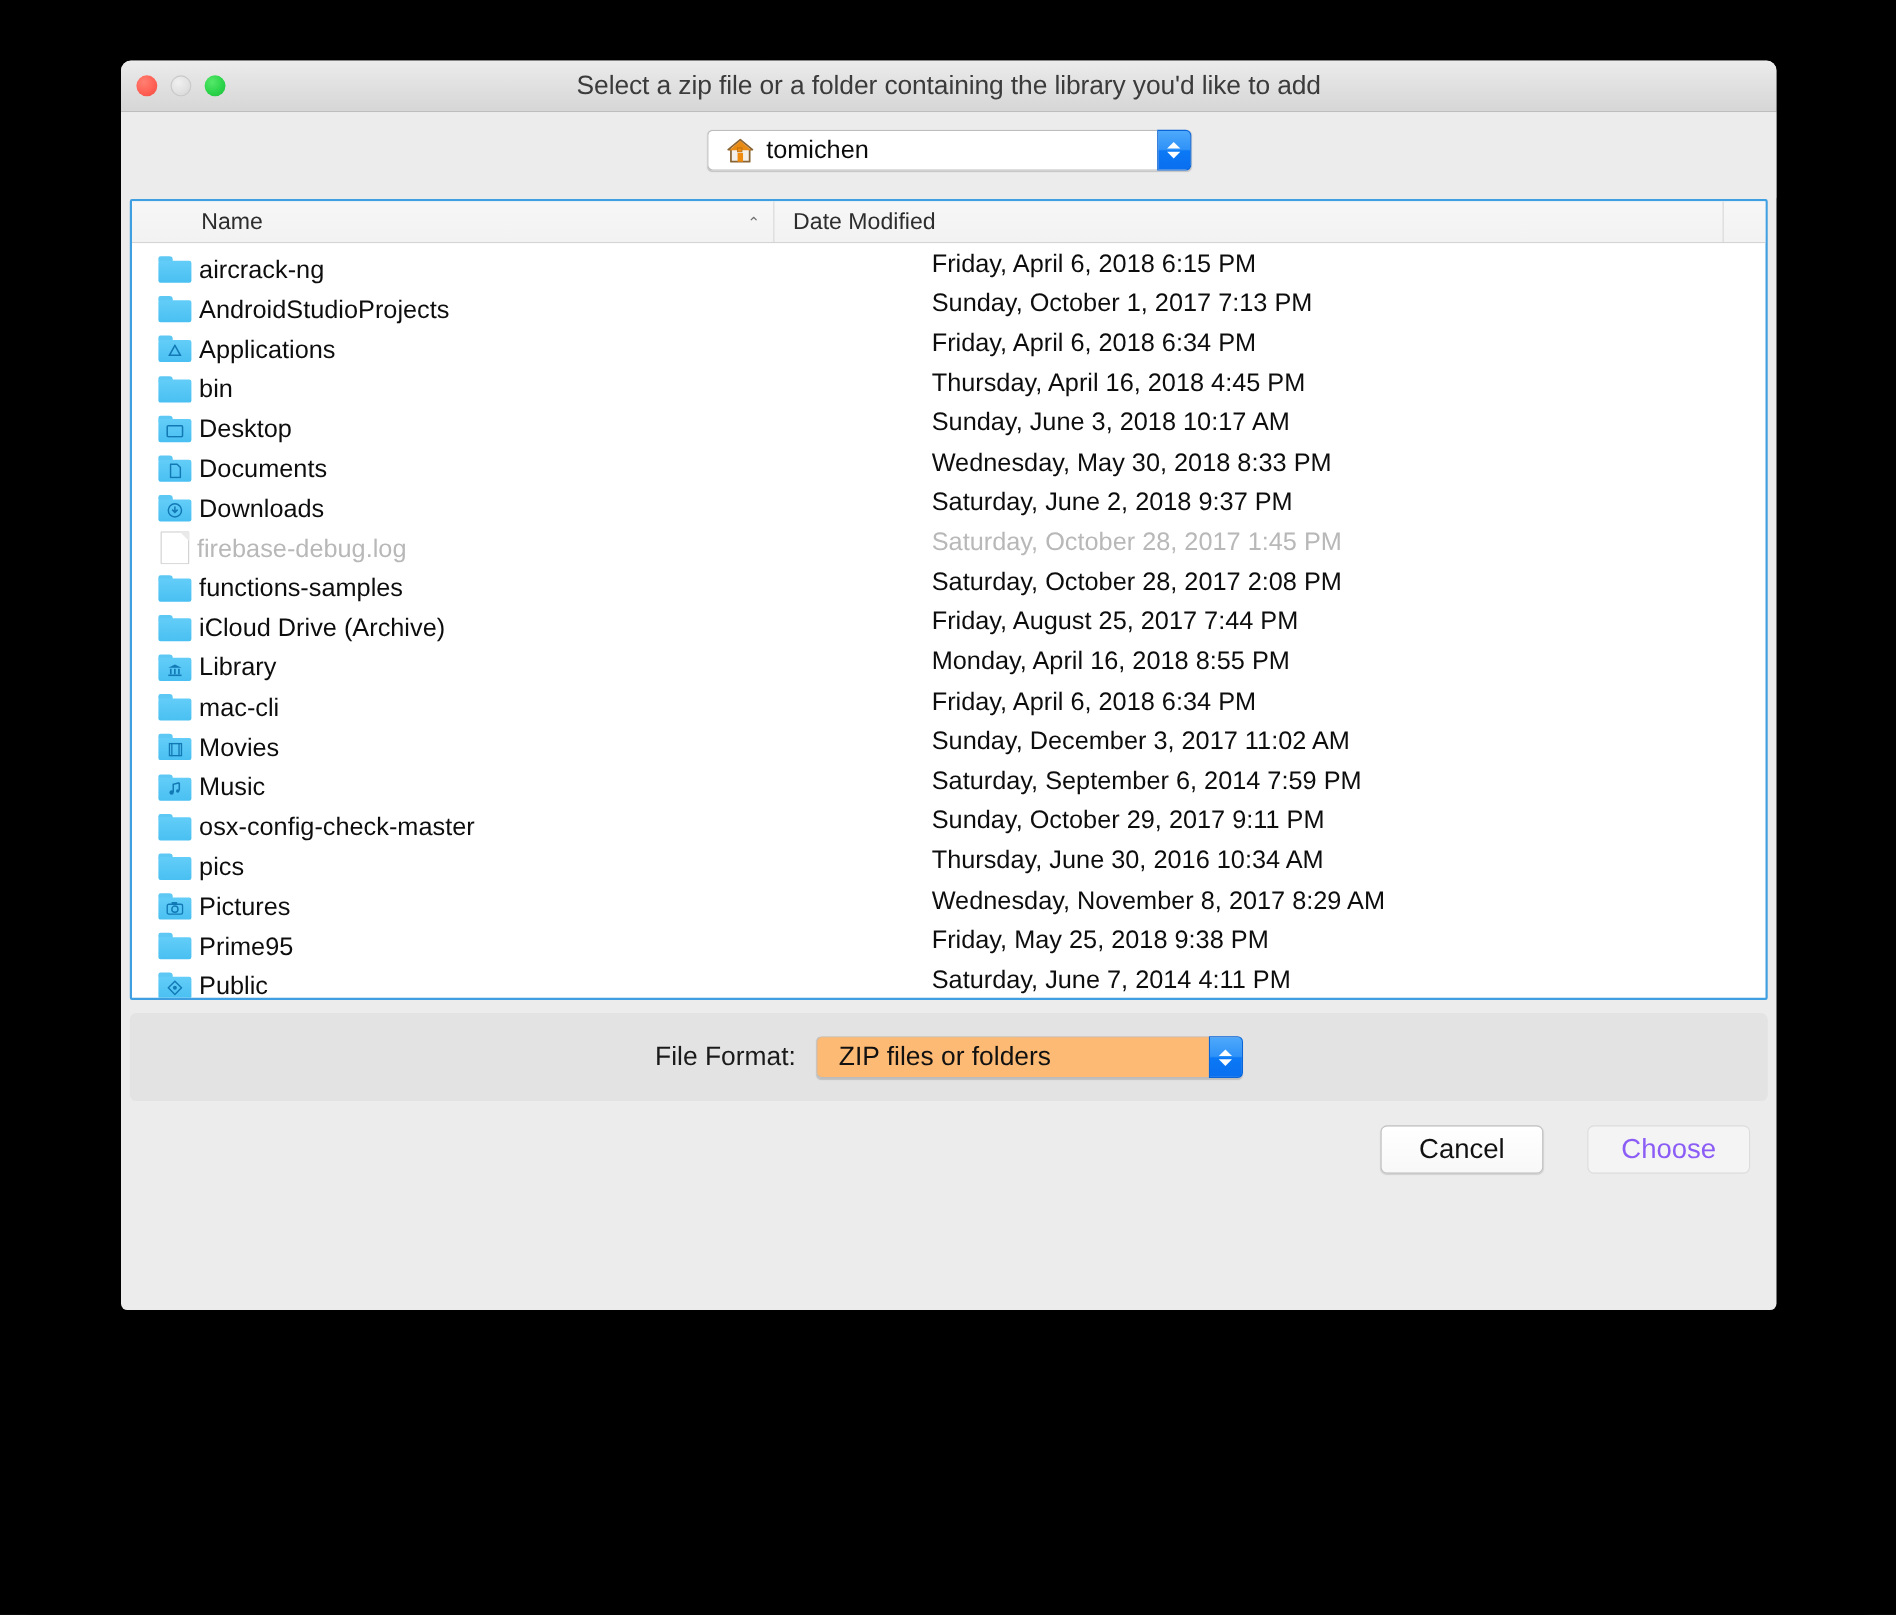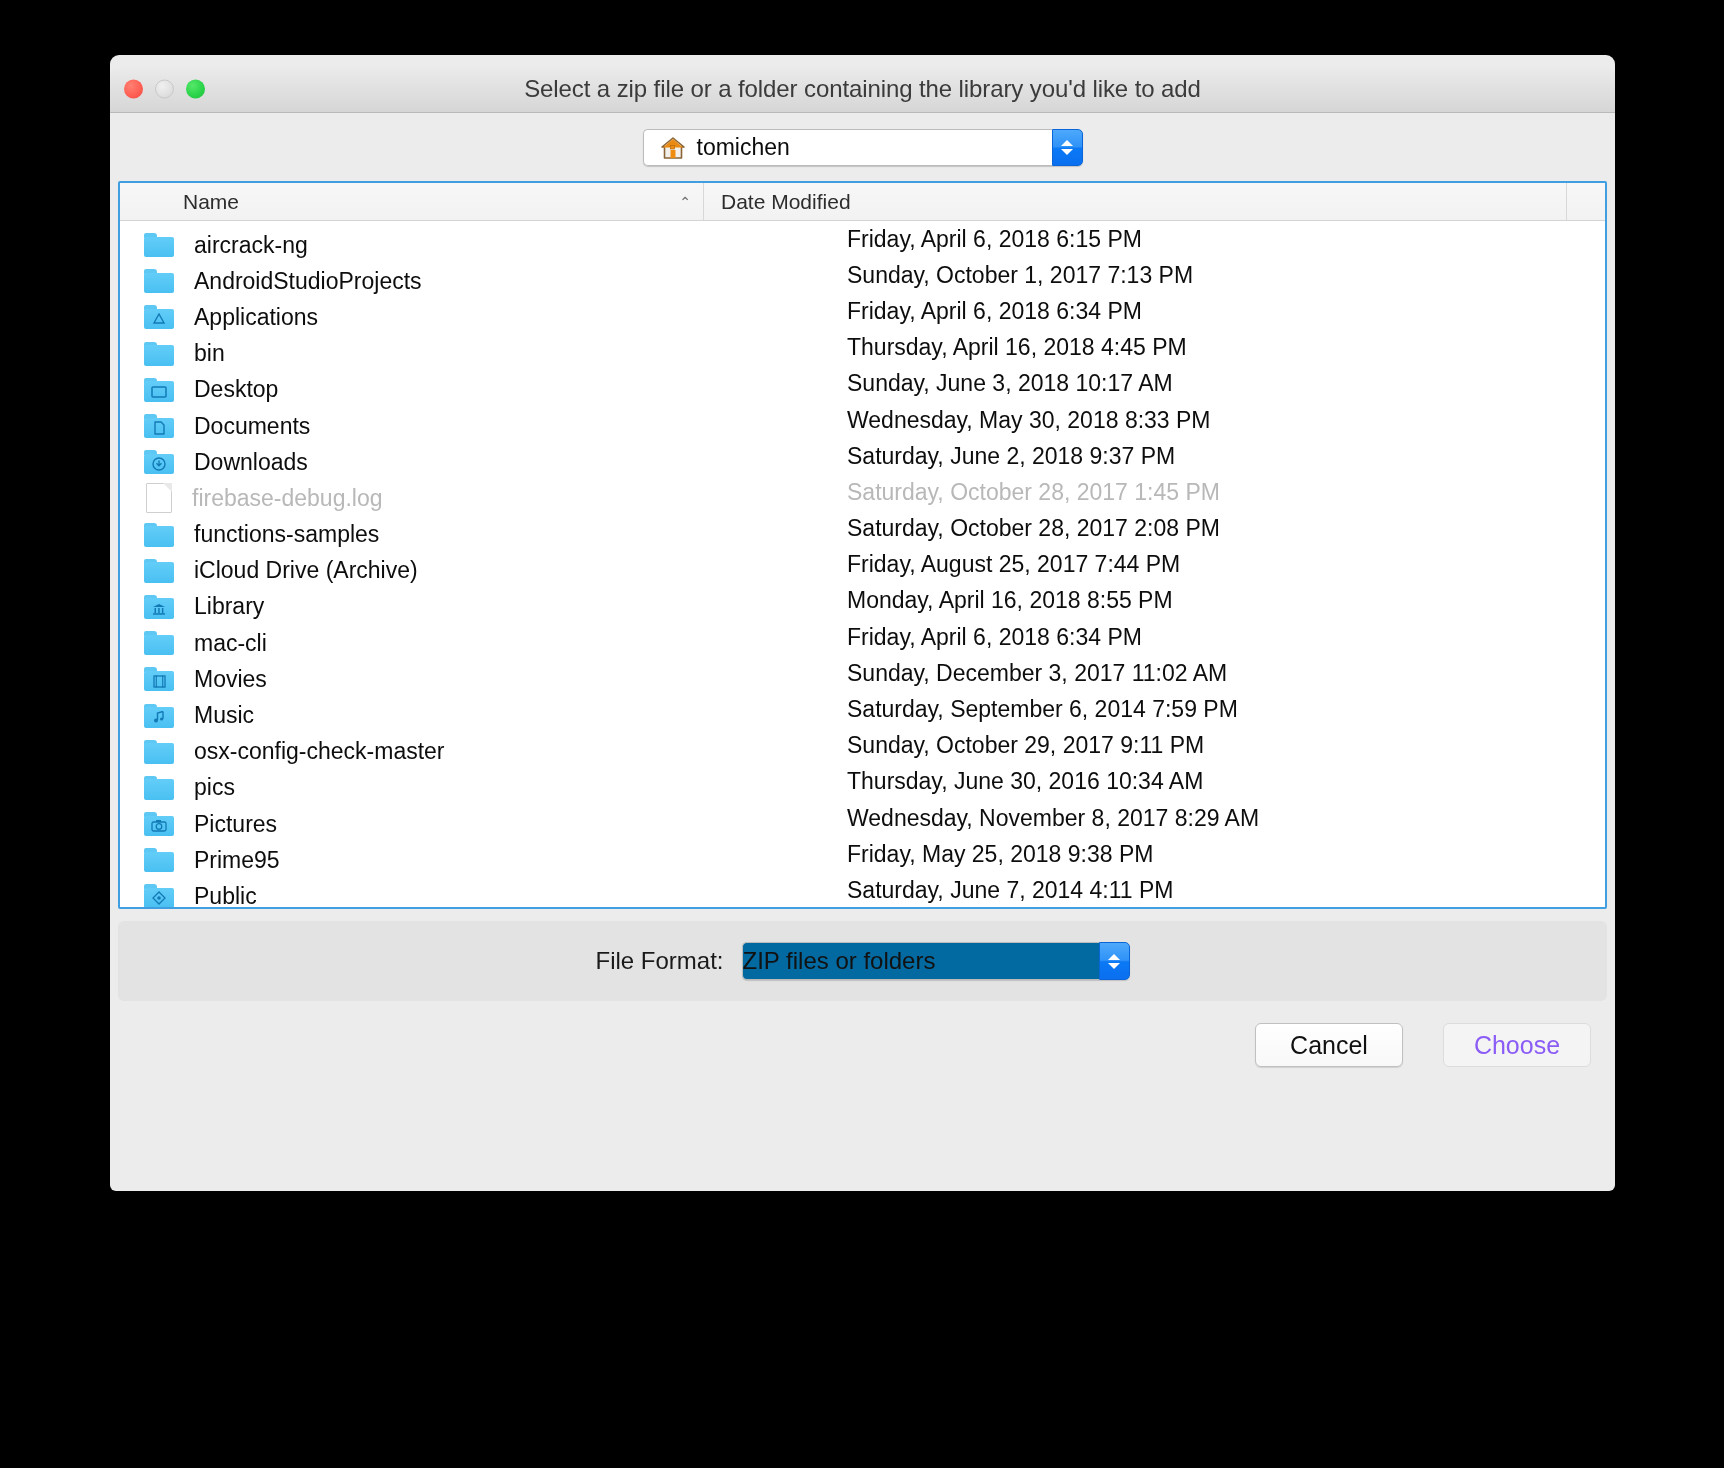--- a/index.html
+++ b/index.html
@@ -32,21 +32,20 @@
     overflow: hidden;
   }
 
   
   #titlebar {
     position: relative;
     height: 47px;
     background: linear-gradient(to bottom, #ececec 0%, #e0e0e0 52%, #d6d6d6 100%);
     border-bottom: 1px solid #b9b9b9;
     border-radius: 9px 9px 0 0;
-    margin-top: 11px;
   }
   #traffic {
     position: absolute;
     left: 14px;
     top: 50%;
     transform: translateY(-50%);
     display: flex;
     gap: 12px;
   }
   .light {
@@ -186,21 +185,21 @@
     white-space: nowrap;
   }
   .row.disabled .rname,
   .row.disabled .rdate { color: #b8b8b8; }
 
   .rname {
     width: 710px;
     display: flex;
     align-items: center;
     padding-left: 24px;
-    gap: 20px;
+    gap: 7px;
     overflow: hidden;
     margin-top: 12px;
   }
   .rdate { padding-left: 17px; }
 
   
   .fico {
     width: 30px;
     height: 24px;
     position: relative;
@@ -279,26 +278,27 @@
   }
   #format-popup {
     width: 388px;
     height: 38px;
     display: flex;
     border-radius: 5px;
     box-shadow: 0 1px 1px rgba(0,0,0,0.16);
   }
   #format-field {
     flex: 1;
-    background: #0369a1;
+    background: #fdba74;
     border: 1px solid #bcbcbc;
     border-right: none;
     border-radius: 5px 0 0 5px;
     display: flex;
     align-items: center;
+    padding-left: 20px;
     overflow: hidden;
   }
   #format-value { font-size: 24px; color: #111; white-space: nowrap; }
 
   
   #actions {
     position: absolute;
     right: 24px;
     top: 968px;
     display: flex;

